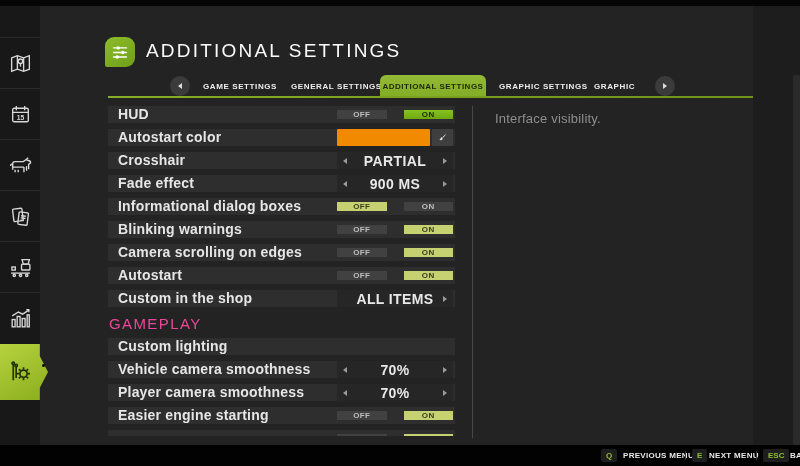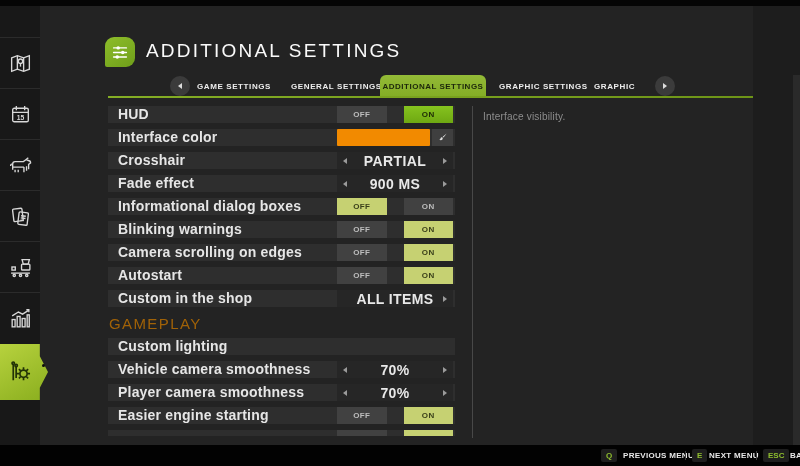--- a/index.html
+++ b/index.html
@@ -45,44 +45,44 @@
     display:flex; align-items:center; justify-content:center; cursor:pointer; }
   #tab-active span { font-size:8px; font-weight:bold; letter-spacing:.5px; color:#1c260b; }
   #tabs-underline { position:absolute; left:108px; top:96px; width:645px; height:2px;
     background:linear-gradient(90deg,#85ae25,#6d9417); }
 
   
   #list-wrap { position:absolute; left:108px; top:106px; width:347px; height:330px; overflow:hidden; }
   .row { position:relative; height:17px; margin-bottom:6px; background:#2e2e2e; cursor:pointer; }
   .row-label { position:absolute; left:10px; top:0; height:17px; line-height:17px;
     font-size:14px; font-weight:bold; letter-spacing:.2px; color:#e6e6e6; }
-  .ctrl { position:absolute; right:2px; top:0; width:116px; height:17px; display:flex; gap:17px; }
+  .ctrl { position:absolute; right:2px; top:0; width:116px; height:17px; display:flex; gap:17px;align-items:center; }
   .seg { flex:1; display:flex; align-items:center; justify-content:center;
     font-size:8px; font-weight:bold; letter-spacing:.4px; cursor:pointer; }
   .seg-off { background:#414141; color:#bdbdbd; }
   .seg-bright { background:linear-gradient(#86c31f,#6ea812); color:#1d2907; }
   .seg-pale { background:#c6d172; color:#3a3f1a; }
   .selector { position:relative; width:100%; height:17px; background:#262626; cursor:pointer;
     display:flex; align-items:center; justify-content:center; }
   .sel-val { font-size:14px; font-weight:bold; letter-spacing:.4px; color:#e8e8e8; }
   .arr { position:absolute; top:50%; transform:translateY(-50%); width:0; height:0;
     border-top:3px solid transparent; border-bottom:3px solid transparent; cursor:pointer; }
   .arr-l { left:6px; border-right:4px solid #9b9b9b; }
   .arr-r { right:6px; border-left:4px solid #9b9b9b; }
   .colorbar { position:absolute; left:0; top:0; width:93px; height:17px; border-radius:1px; cursor:pointer; }
   .pickbtn { position:absolute; right:0; top:0; width:21px; height:17px; background:#3f3f3f;
     display:flex; align-items:center; justify-content:center; cursor:pointer; }
   .pickbtn svg { width:11px; height:11px; }
-  .section-title { margin:8px 0 6px 1px; font-size:15px; line-height:17px; color:#a16207;
+  .section-title { margin:8px 0 6px 1px; font-size:15px; line-height:17px; color:#ec4899;
     letter-spacing:1.4px; font-weight:400; }
 
   
   #panel-separator { position:absolute; left:472px; top:106px; width:1px; height:332px; background:#484848; }
-  #setting-description { position:absolute; left:483px; top:111px; width:262px;
-    font-size:10px; color:#8e8e8e; letter-spacing:.2px; }
+  #setting-description { position:absolute; left:495px; top:111px; width:262px;
+    font-size:13px; color:#8e8e8e; letter-spacing:.2px; }
 
   
   #bottom-bar { position:absolute; left:0; top:445px; width:800px; height:21px; background:#020202; }
   .key-badge { position:absolute; top:4px; height:13px; padding:0 5px; line-height:13px;
     background:#1e1e1e; border-radius:2px; color:#8fbe2e; font-size:8px; font-weight:bold; }
   .hint-label { position:absolute; top:6px; font-size:8px; font-weight:bold; letter-spacing:.3px;
     color:#e8e8e8; white-space:nowrap; }
   .hint-sep { position:absolute; top:6px; width:1px; height:9px; background:#3c3c3c; }
 </style>
 </head>
@@ -180,21 +180,21 @@
         <circle cx="10" cy="7.5" r="1.9" fill="#fff" stroke="none"></circle>
         <circle cx="15" cy="12.5" r="1.9" fill="#fff" stroke="none"></circle>
         <circle cx="9" cy="17.5" r="1.9" fill="#fff" stroke="none"></circle>
       </svg>
   </div>
   <div id="page-title">ADDITIONAL SETTINGS</div>
 
   <div class="tab-circle" style="left:170px">
       <span class="tri tri-l"></span>
     </div>
-  <span class="tab-label" style="left:197px">GAME SETTINGS</span>
+  <span class="tab-label" style="left:203px">GAME SETTINGS</span>
   <span class="tab-label" style="left:291px">GENERAL SETTINGS</span>
   <div id="tab-active">
       <span>ADDITIONAL SETTINGS</span>
     </div>
   <span class="tab-label" style="left:499px">GRAPHIC SETTINGS</span>
   <span class="tab-label" style="left:594px">GRAPHIC</span>
   <div class="tab-circle" style="left:655px">
       <span class="tri tri-r"></span>
     </div>
   <div id="tabs-underline"></div>
@@ -202,21 +202,21 @@
   <div id="list-wrap">
     <div id="rows1">
         <div class="row">
           <span class="row-label">HUD</span>
           <div class="ctrl">
             <span class="seg seg-off">OFF</span>
             <span class="seg seg-bright">ON</span>
           </div>
         </div>
         <div class="row">
-          <span class="row-label">Interface color</span>
+          <span class="row-label">Autostart color</span>
           <div class="ctrl">
             <div class="colorbar" style="background: rgb(242, 138, 0);"></div>
             <div class="pickbtn">
               <span style="display: flex;">
                 <svg viewBox="0 0 24 24">
                   <path fill="#e0e0e0" d="M21 3l-8.5 7.2 1.8 1.8L21 3zM11.6 11.5c-1.8-.4-3.6.7-4 2.5-.3 1.3-1.2 2.2-2.6 2.6 1.9 1.9 5.3 1.6 6.8-.3 1-1.3.9-3.1-.2-4.8z"></path>
                 </svg>
               </span>
             </div>
           </div>

